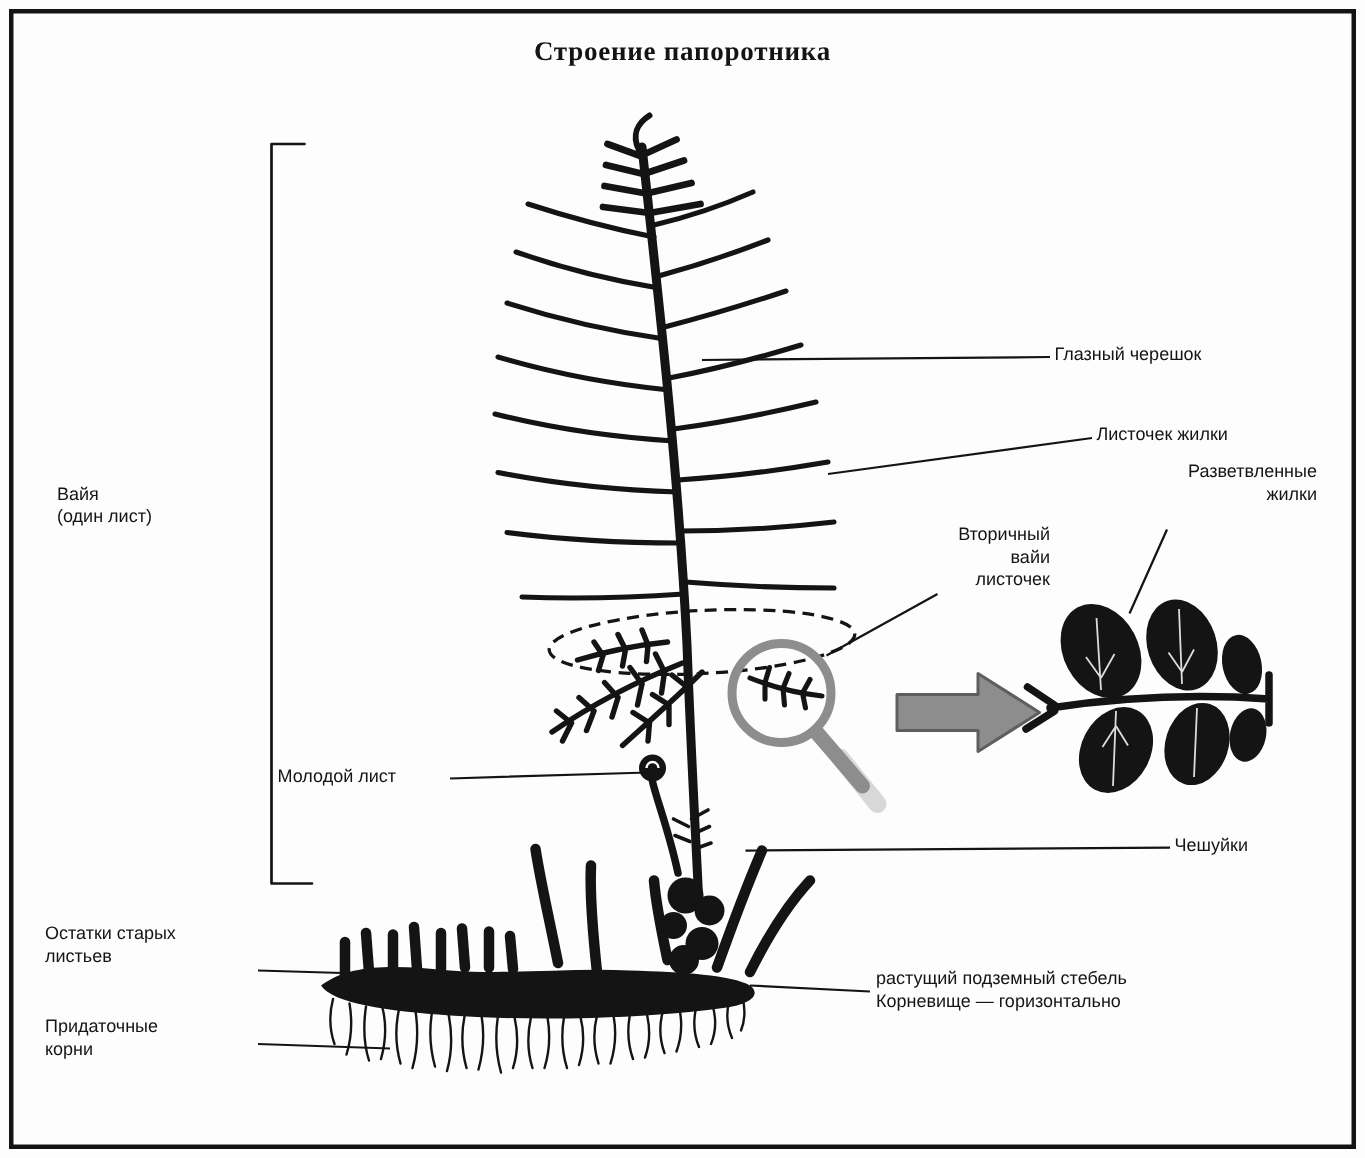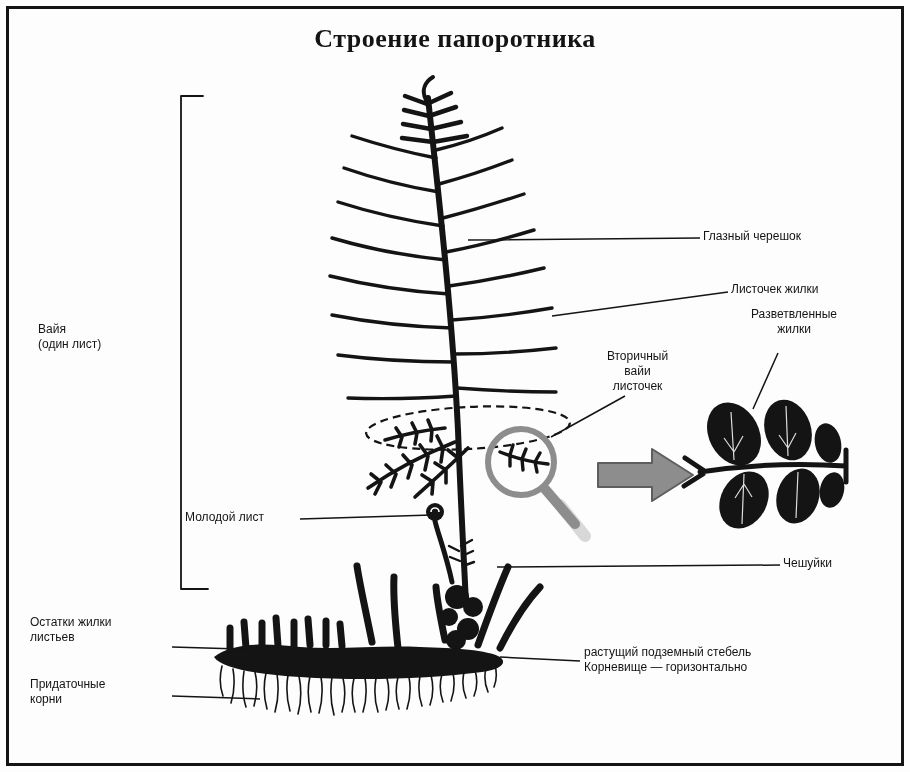--- a/index.html
+++ b/index.html
@@ -3,24 +3,24 @@
 <meta charset="utf-8">
 <style>
   html,body{margin:0;padding:0;background:#e8e8e8}
   .canvas{
     position:relative;width:910px;height:772px;background:var(--background,#fdfdfd);
     font-family:"Liberation Sans",sans-serif;color:var(--ink,#141414);overflow:hidden;
   }
   .frame{position:absolute;inset:6px;border:3px solid var(--ink,#1b1b1b);pointer-events:none}
   .title{
     position:absolute;top:24px;left:0;right:0;text-align:center;
-    font-family:"Liberation Serif",serif;font-weight:700;font-size:26px;letter-spacing:.5px;
+    font-family:"Liberation Serif",serif;font-weight:700;font-size:18px;letter-spacing:.5px;
   }
   .label{position:absolute;font-size:12px;line-height:1.25;white-space:nowrap}
-  .center{text-align:center}
+  .center{text-align:right}
   .art{position:absolute;inset:0}
   .s-ink{stroke:var(--ink,#141414);fill:none;stroke-linecap:round;stroke-linejoin:round}
   .f-ink{fill:var(--ink,#141414);stroke:none}
   .s-gray{stroke:var(--gray,#8d8d8d);fill:none;stroke-linecap:round}
   .f-gray{fill:var(--gray,#8d8d8d)}
   .s-shadow{stroke:#b9b9b9;fill:none;stroke-linecap:round}
   .leader{stroke:var(--ink,#141414);stroke-width:1.5;fill:none}
   .dash{stroke:var(--ink,#141414);stroke-width:2.2;fill:none;stroke-dasharray:8 5}
   .vein{stroke:#ffffff;stroke-width:1.2;fill:none;opacity:.85}
 </style>
@@ -185,21 +185,21 @@
 
   <div class="label" style="left:185px;top:510px">
     <div>Молодой лист</div>
   </div>
 
   <div class="label" style="left:783px;top:556px">
     <div>Чешуйки</div>
   </div>
 
   <div class="label" style="left:30px;top:615px">
-    <div>Остатки жилки</div>
+    <div>Остатки старых</div>
     <div>листьев</div>
   </div>
 
   <div class="label" style="left:30px;top:677px">
     <div>Придаточные</div>
     <div>корни</div>
   </div>
 
   <div class="label" style="left:584px;top:645px">
     <div>растущий подземный стебель</div>

